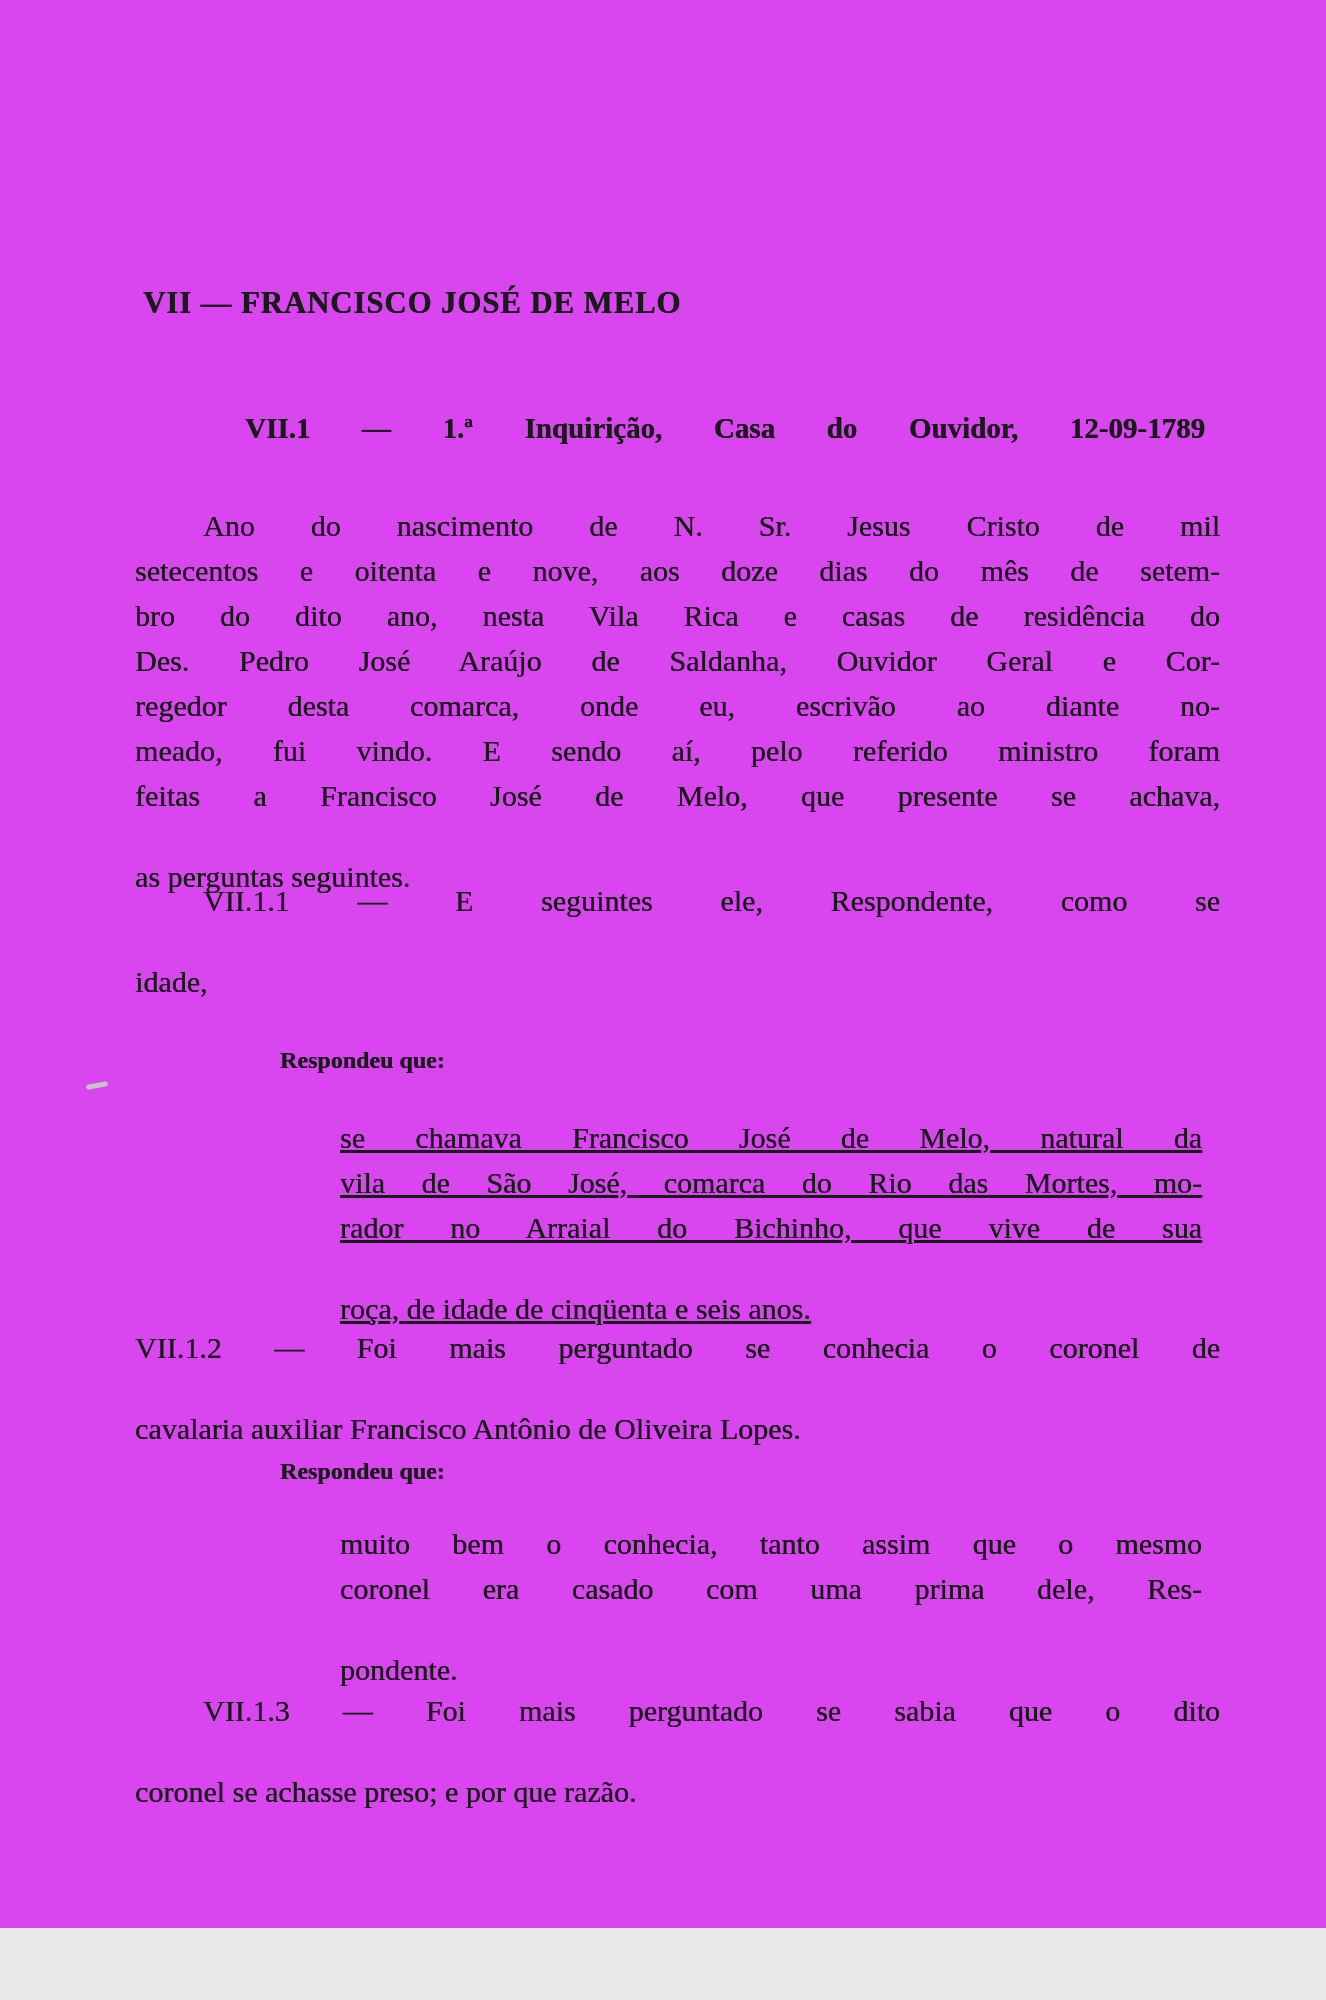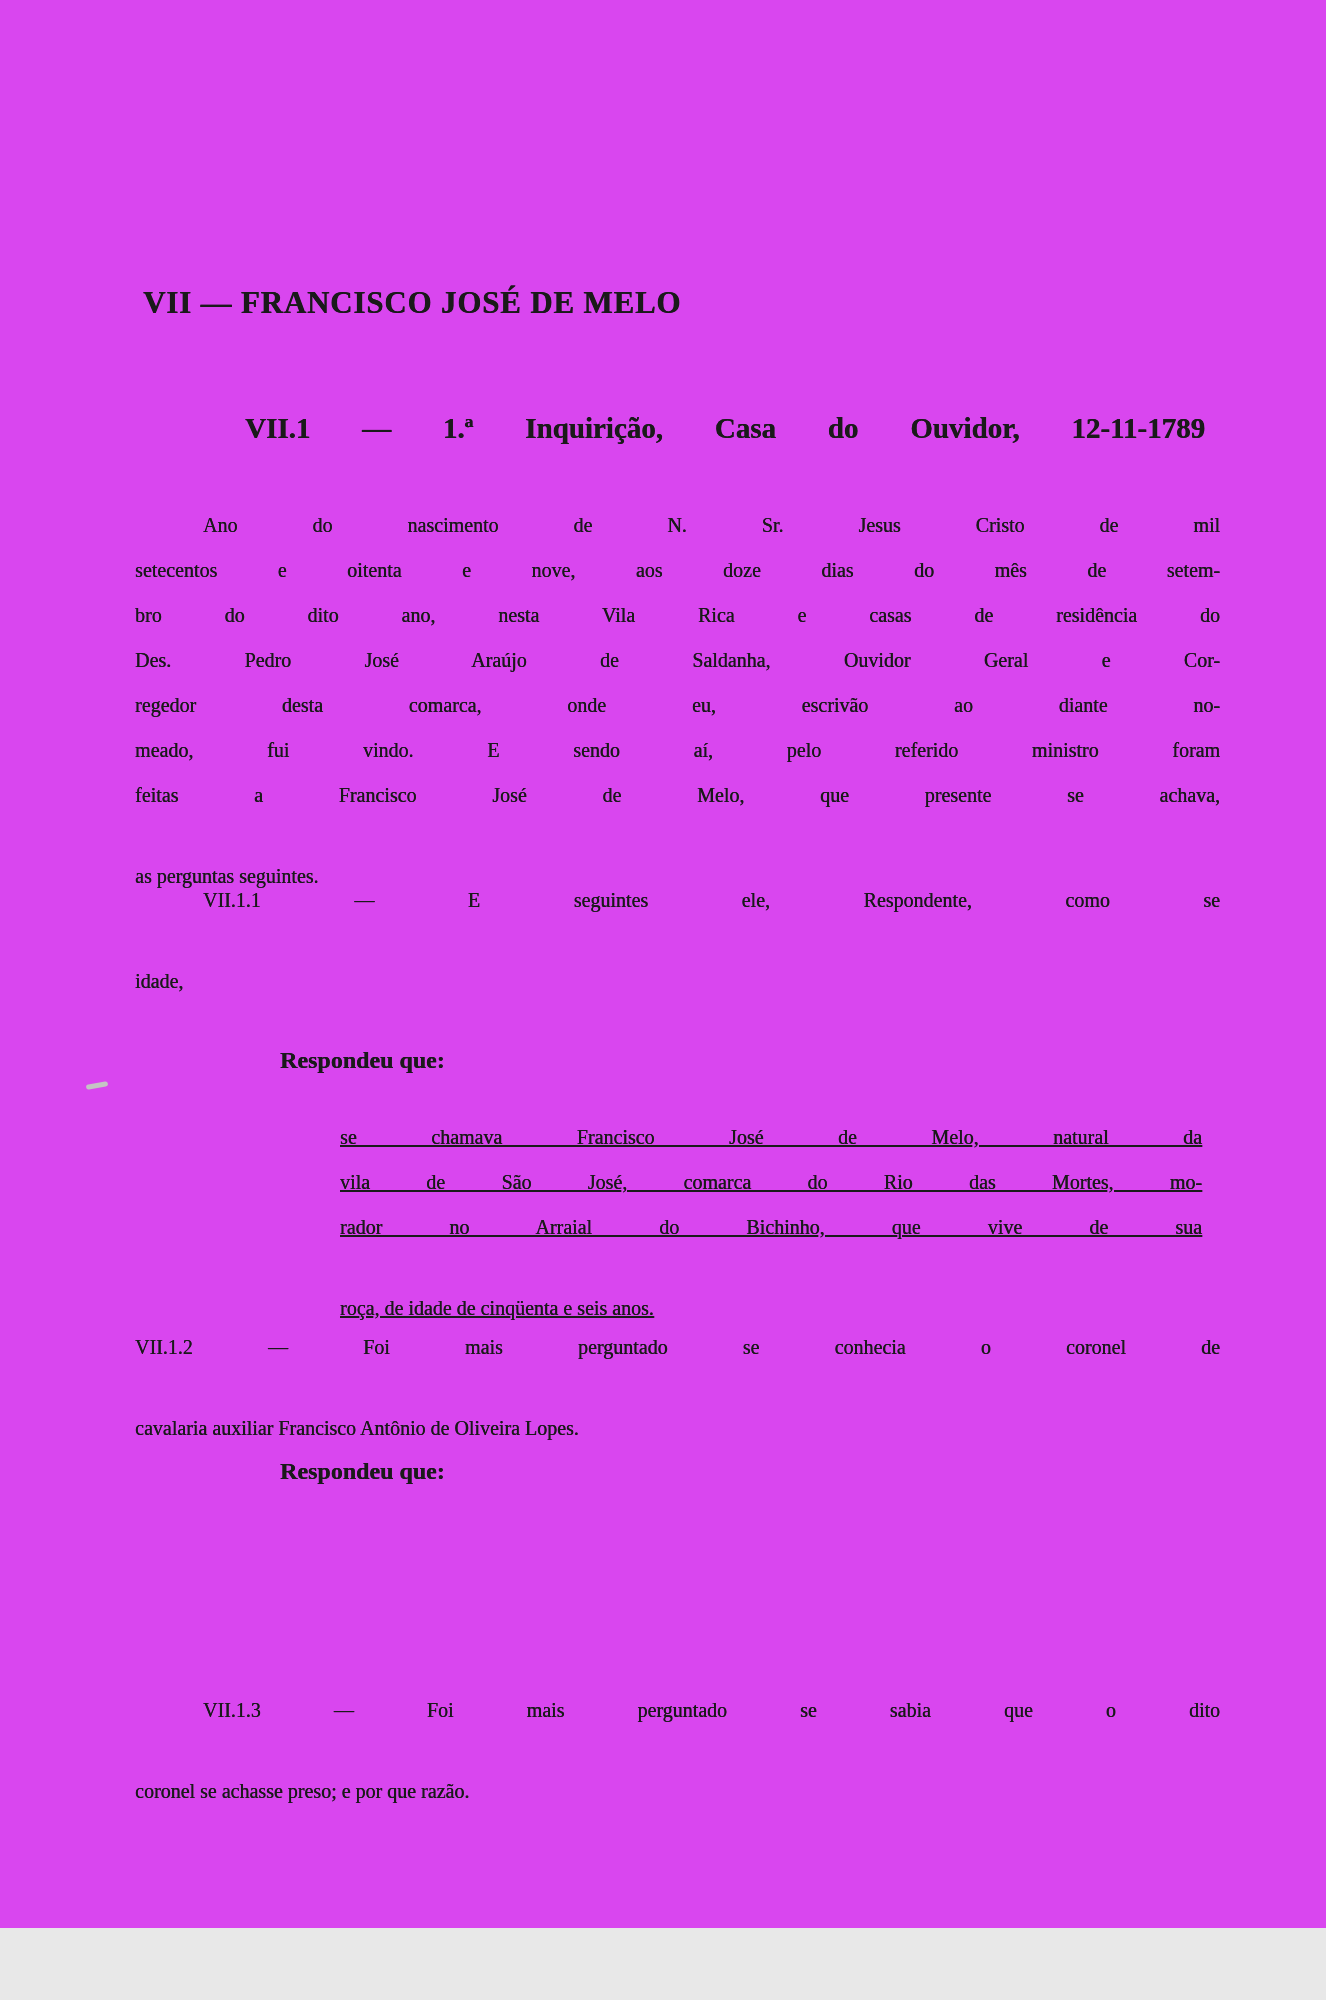--- a/index.html
+++ b/index.html
@@ -8,21 +8,21 @@
     width:1326px;height:1928px;
     background:#d946ef;
     font-family:"Liberation Serif","DejaVu Serif",serif;
     color:#1a1a1a;
     overflow:hidden;
   }
   .blk{position:absolute;}
   .line{
     display:block;
     line-height:45px;
-    font-size:20px;
+    font-size:30px;
     text-align:justify;
     text-align-last:justify;
     text-shadow:0.35px 0 0 currentColor;
     white-space:normal;
   }
   .lastline{
     text-align-last:left;
     margin-top:36px;
   }
   .indent{padding-left:68px;}
@@ -58,21 +58,21 @@
     transform:rotate(-10deg);
   }
 </style>
 </head>
 <body>
 
 <div class="sheet">
 
   <div class="blk title-line" style="left:143px;top:283px;">VII — FRANCISCO JOSÉ DE MELO</div>
 
-  <div class="blk subtitle-line" style="left:245px;top:408px;width:960px;">VII.1 — 1.ª Inquirição, Casa do Ouvidor, 12-11-1789</div>
+  <div class="blk subtitle-line" style="left:245px;top:408px;width:960px;">VII.1 — 1.ª Inquirição, Casa do Ouvidor, 12-09-1789</div>
 
   <div class="blk" style="left:135px;top:503px;width:1085px;">
     <span class="line indent">Ano do nascimento de N. Sr. Jesus Cristo de mil</span>
     <span class="line">setecentos e oitenta e nove, aos doze dias do mês de setem-</span>
     <span class="line">bro do dito ano, nesta Vila Rica e casas de residência do</span>
     <span class="line">Des. Pedro José Araújo de Saldanha, Ouvidor Geral e Cor-</span>
     <span class="line">regedor desta comarca, onde eu, escrivão ao diante no-</span>
     <span class="line">meado, fui vindo. E sendo aí, pelo referido ministro foram</span>
     <span class="line">feitas a Francisco José de Melo, que presente se achava,</span>
     <span class="line lastline">as perguntas seguintes.</span>
@@ -94,19 +94,24 @@
     <span class="line lastline">roça, de idade de cinqüenta e seis anos.</span>
   </div>
 
   <div class="blk" style="left:135px;top:1325px;width:1085px;">
     <span class="line">VII.1.2 — Foi mais perguntado se conhecia o coronel de</span>
     <span class="line lastline">cavalaria auxiliar Francisco Antônio de Oliveira Lopes.</span>
   </div>
 
   <div class="blk respondeu" style="left:280px;top:1451px;">Respondeu que:</div>
 
+  <div class="blk" style="left:340px;top:1521px;width:862px;">
+    <span class="line">muito bem o conhecia, tanto assim que o mesmo</span>
+    <span class="line">coronel era casado com uma prima dele, Res-</span>
+    <span class="line lastline">pondente.</span>
+  </div>
 
   <div class="blk" style="left:135px;top:1688px;width:1085px;">
     <span class="line indent">VII.1.3 — Foi mais perguntado se sabia que o dito</span>
     <span class="line lastline">coronel se achasse preso; e por que razão.</span>
   </div>
 
 </div>
 
 </body></html>

